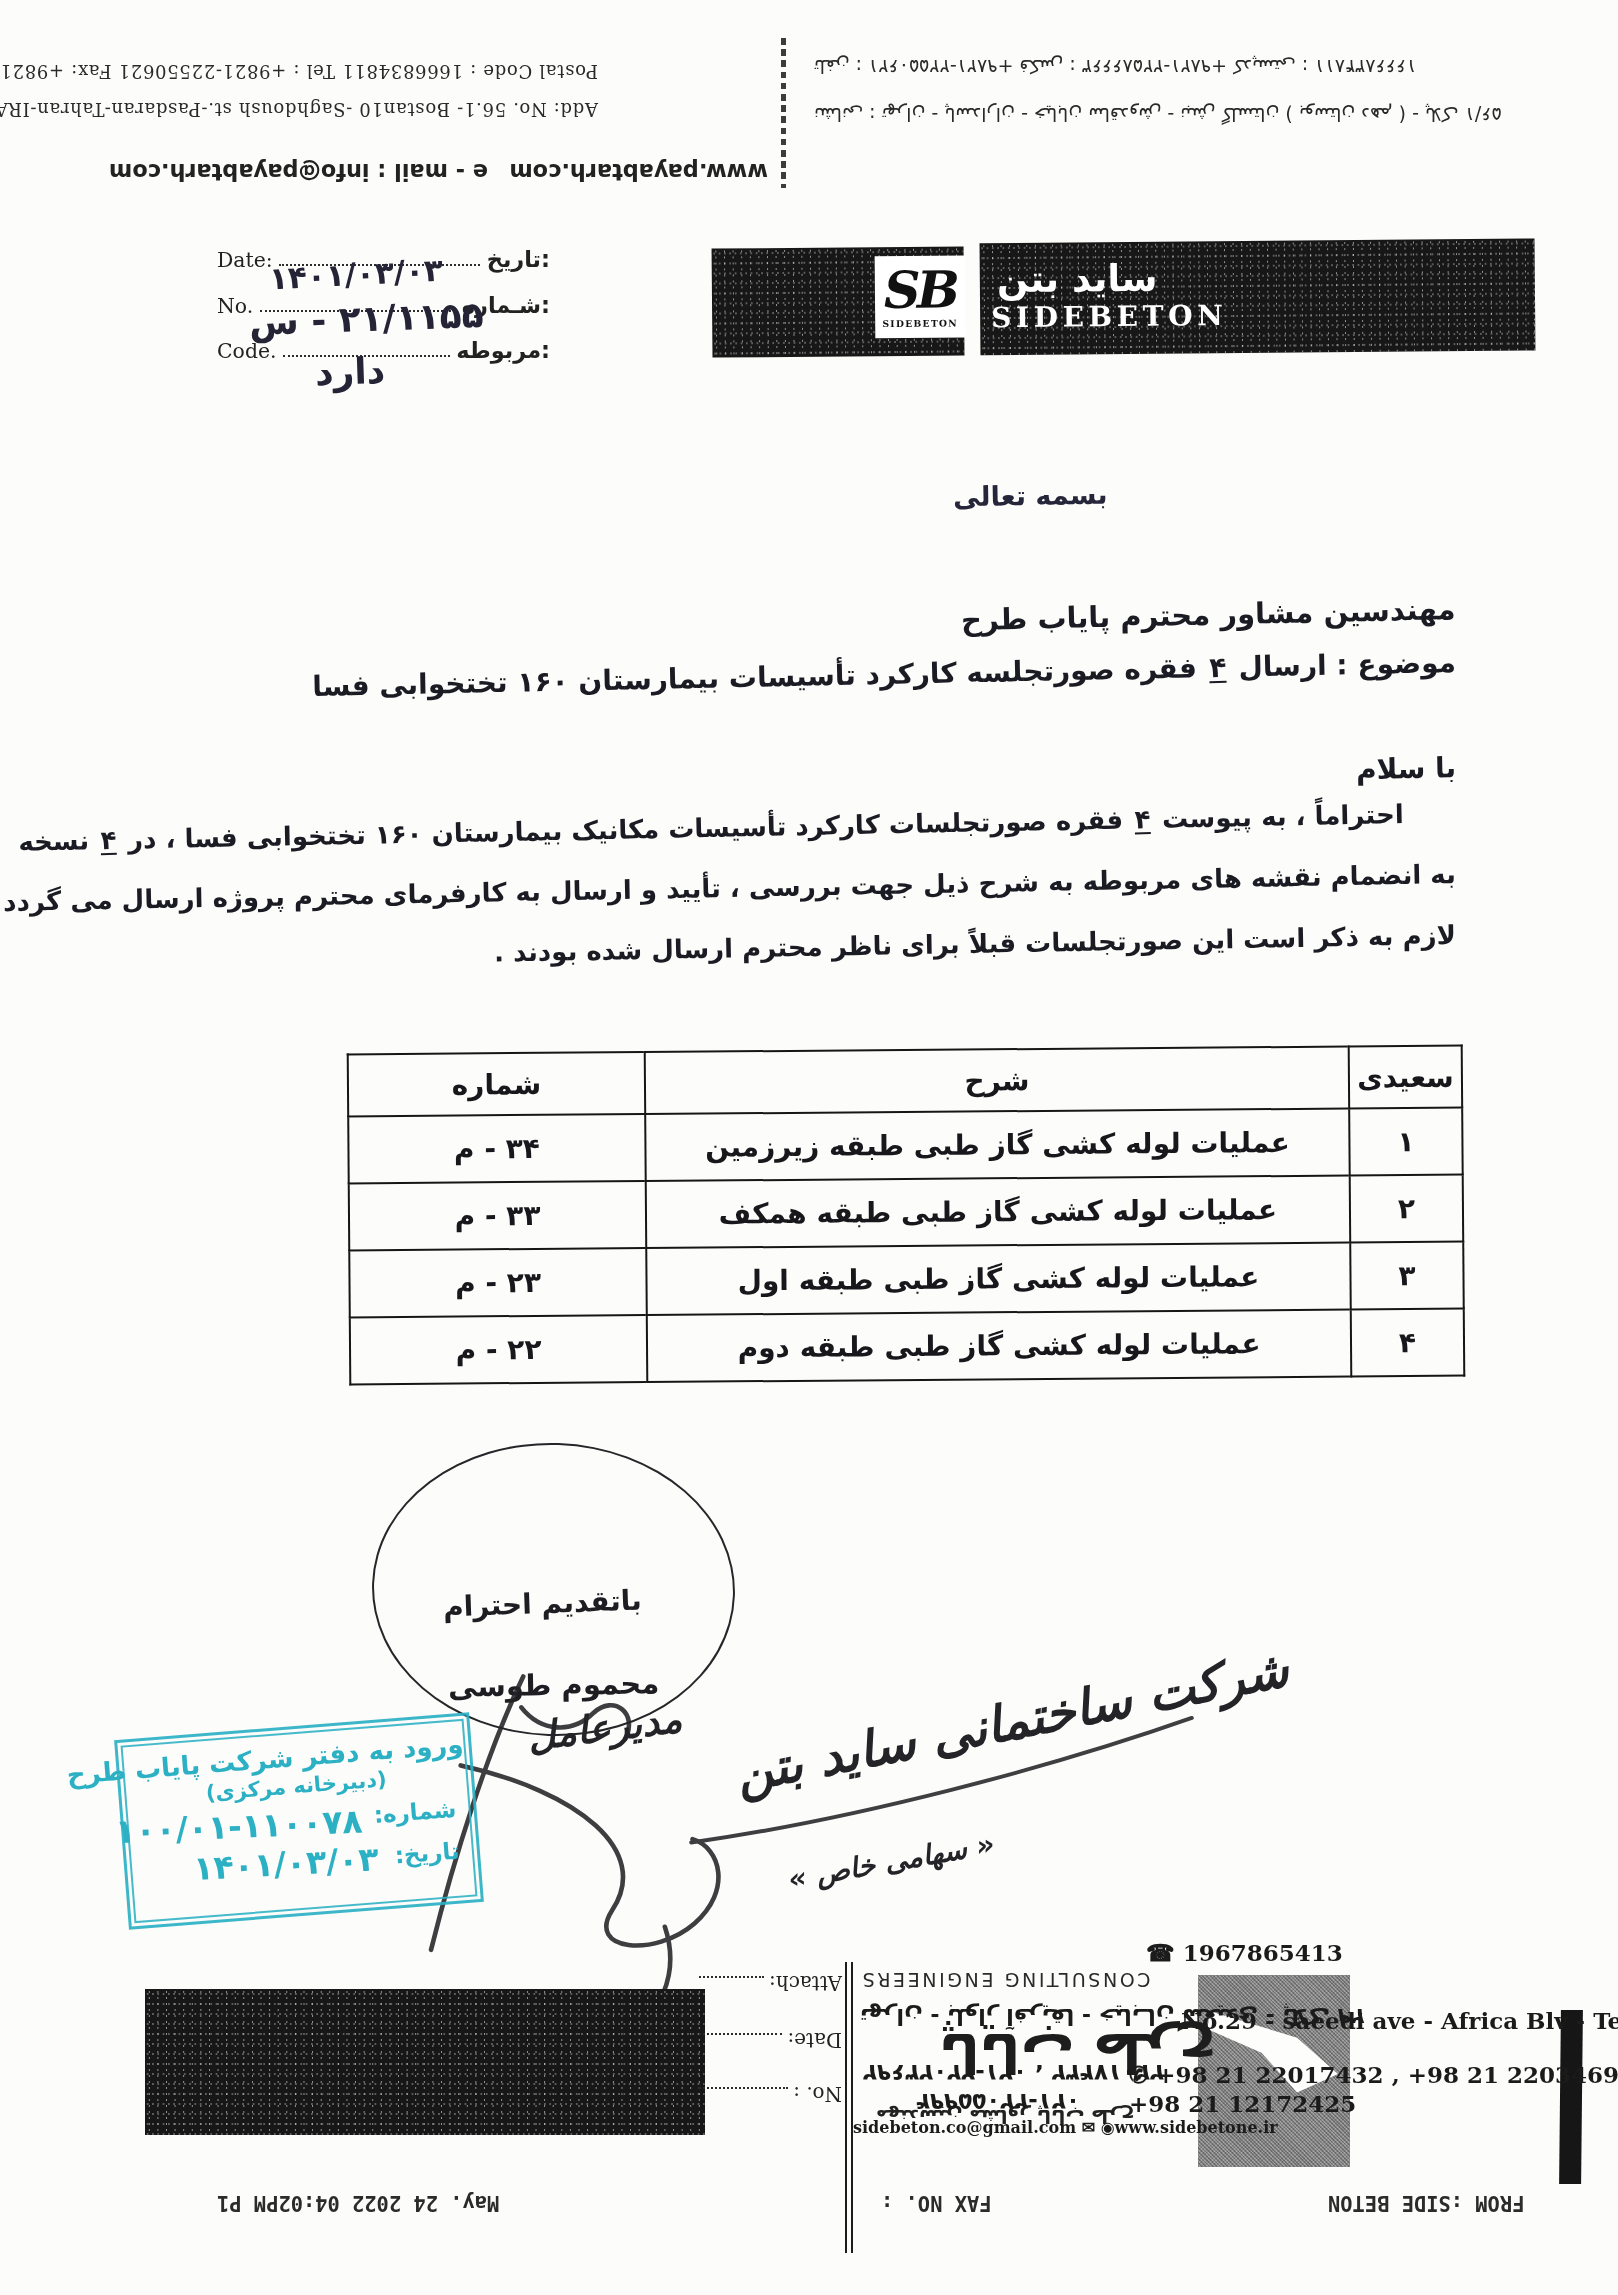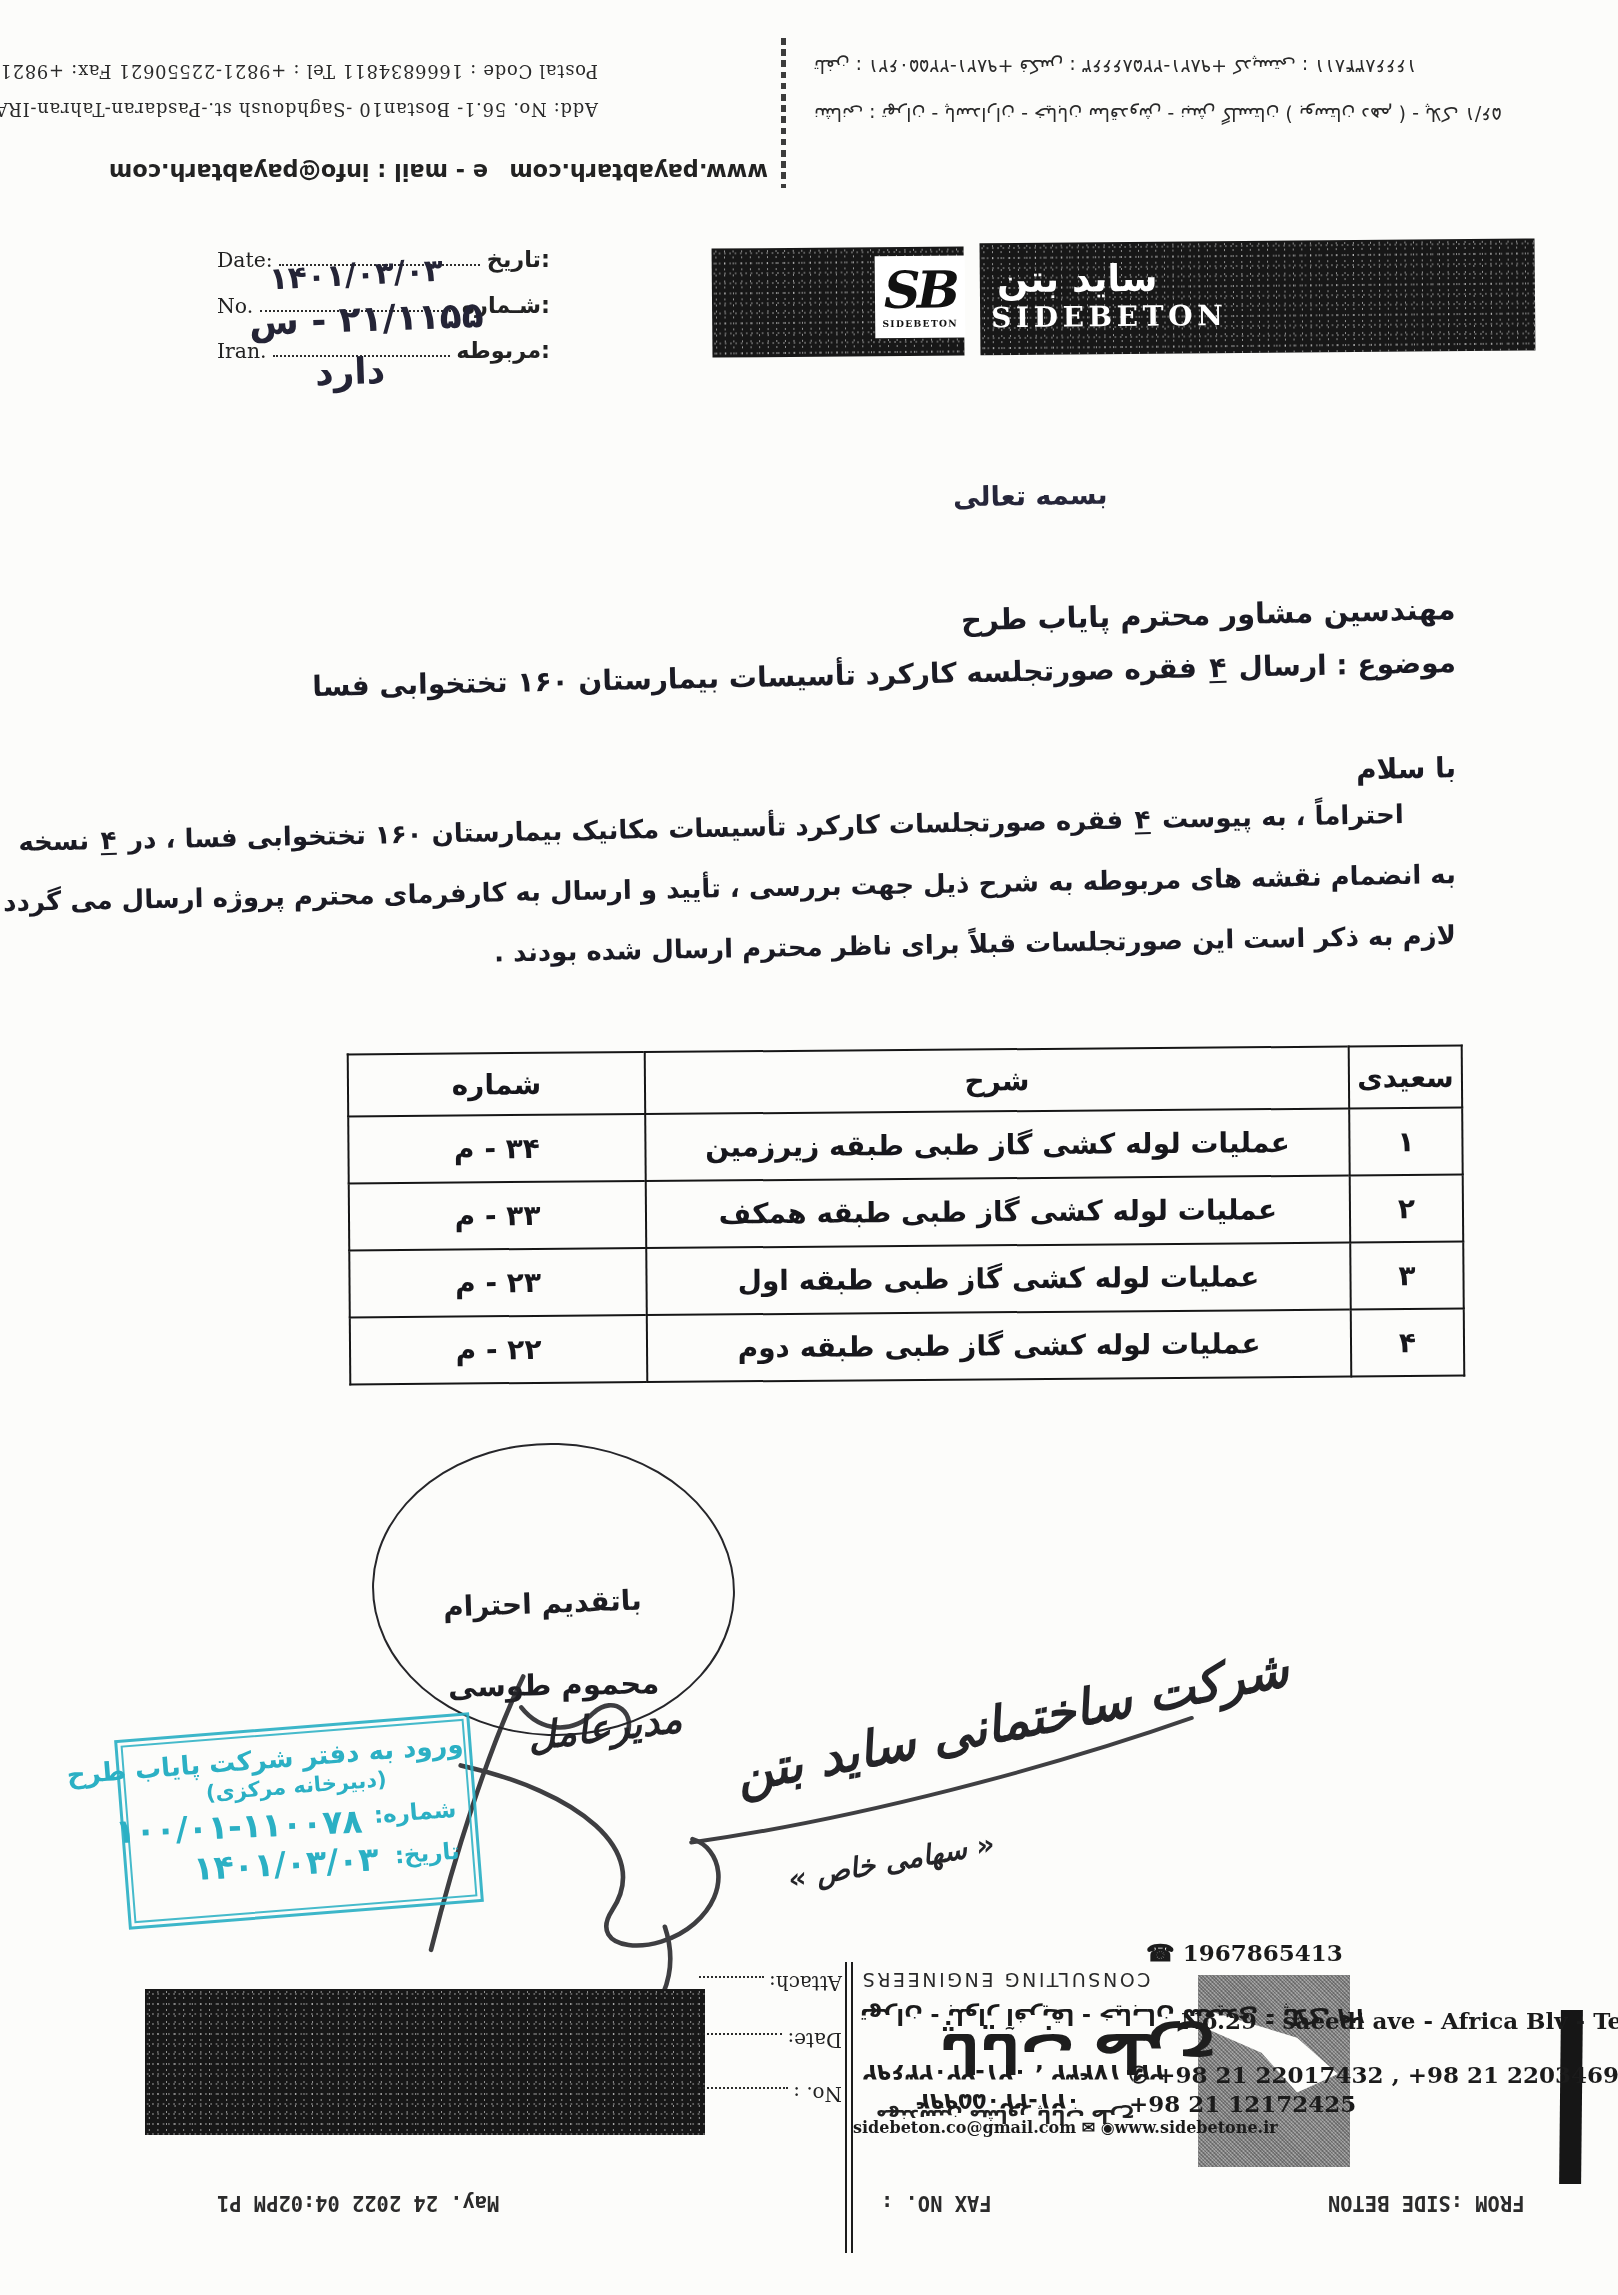--- a/index.html
+++ b/index.html
@@ -117,21 +117,21 @@
   <div class="abs hw nowrap" style="left:269px; top:256px; font-size:31px; letter-spacing:1.3px; transform:rotate(-3deg);">۱۴۰۱/۰۳/۰۳</div>
 
   <div class="abs ref-row" style="left:217px; top:292px; width:333px;">
     <span class="ref-en">No.</span>
     <span class="ref-dots"></span>
     <span class="ref-fa">شـماره:</span>
   </div>
   <div class="abs hw rtl nowrap" style="left:249px; top:298px; font-size:36px; transform:rotate(-2deg);">۲۱/۱۱۵۵ - س</div>
 
   <div class="abs ref-row" style="left:217px; top:337px; width:333px;">
-    <span class="ref-en">Iran.</span>
+    <span class="ref-en">Code.</span>
     <span class="ref-dots"></span>
     <span class="ref-fa">مربوطه:</span>
   </div>
   <div class="abs hw rtl nowrap" style="left:315px; top:351px; font-size:36px; transform:rotate(-2deg);">دارد</div>
 
   <div class="abs rtl bold navy nowrap" style="left:953px; top:480px; font-size:27px; transform:rotate(-1deg);">بسمه تعالی</div>
 
   <div class="abs rtl h-line" style="right:163px; top:592px; font-size:29px; transform:rotate(-1.3deg); transform-origin:right center;">مهندسین مشاور محترم پایاب طرح</div>
 
   <div class="abs rtl h-line" style="right:163px; top:646px; font-size:28px; transform:rotate(-1.2deg); transform-origin:right center;">

